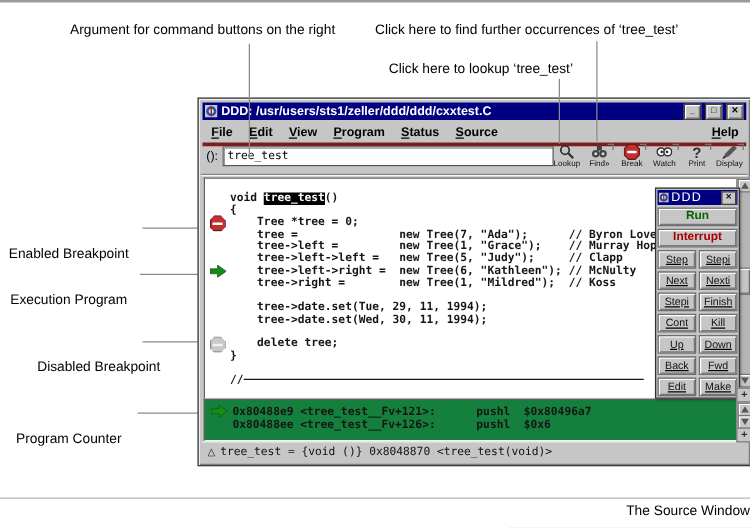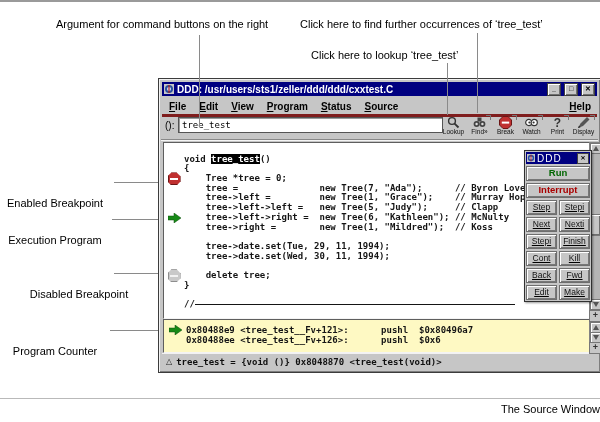--- a/index.html
+++ b/index.html
@@ -75,29 +75,29 @@
   .tri-up{width:0;height:0;border-left:3px solid transparent;border-right:3px solid transparent;
           border-bottom:5px solid #555;}
   .tri-down{width:0;height:0;border-left:3px solid transparent;border-right:3px solid transparent;
           border-top:5px solid #555;}
   .sbthumb{position:absolute;left:0;width:9px;background:#c6c6c6;border:1px solid #777;
            box-shadow:inset 1px 1px 0 #fff, inset -1px -1px 0 #6e6e6e;}
   .sash{position:absolute;width:11px;height:10px;background:#c6c6c6;border:1px solid #777;
         font-size:9px;line-height:8px;text-align:center;color:#333;font-weight:bold;z-index:6;}
 
   
-  #mpane{position:absolute;left:4px;top:240px;width:426px;height:32px;background:#fef9c3;
+  #mpane{position:absolute;left:4px;top:240px;width:426px;height:32px;background:#15803d;
          border:1px solid;border-color:#5e5e5e #f4f4f4 #f4f4f4 #5e5e5e;overflow:hidden;}
   .mline{display:flex;height:10px;align-items:center;}
   .mline .gutter{width:22px;flex:0 0 22px;height:10px;}
   .mtext{font-family:"DejaVu Sans Mono",monospace;font-size:9px;font-weight:bold;color:#151515;white-space:pre;}
   #statusbar{position:absolute;left:3px;top:274px;right:3px;height:15px;background:#c6c6c6;
              border-top:1px solid #f2f2f2;display:flex;align-items:center;gap:4px;padding-left:4px;}
   #statusbar .fold{font-size:8px;color:#222;}
-  #statusbar .stext{font-family:"DejaVu Sans Mono",monospace;font-size:9px;font-weight:bold;color:#111;white-space:pre;}
+  #statusbar .stext{font-family:"DejaVu Sans Mono",monospace;font-size:9px;font-weight:normal;color:#111;white-space:pre;}
 </style>
 </head>
 <body>
 
 <div id="canvas">
 
   <div class="pagerule" style="top:0;height:2px;background:#9a9a9a;"></div>
   <div class="pagerule" style="top:398px;height:1px;"></div>
   <div class="caption">The Source Window</div>
 
@@ -312,20 +312,24 @@
           </div>
           <div class="ctrow">
             <div class="ctbtn">Stepi</div>
             <div class="ctbtn">Finish</div>
           </div>
           <div class="ctrow">
             <div class="ctbtn">Cont</div>
             <div class="ctbtn">Kill</div>
           </div>
           <div class="ctrow">
+            <div class="ctbtn">Up</div>
+            <div class="ctbtn">Down</div>
+          </div>
+          <div class="ctrow">
             <div class="ctbtn">Back</div>
             <div class="ctbtn">Fwd</div>
           </div>
           <div class="ctrow">
             <div class="ctbtn">Edit</div>
             <div class="ctbtn">Make</div>
           </div>
         </div>
     </div>
 

